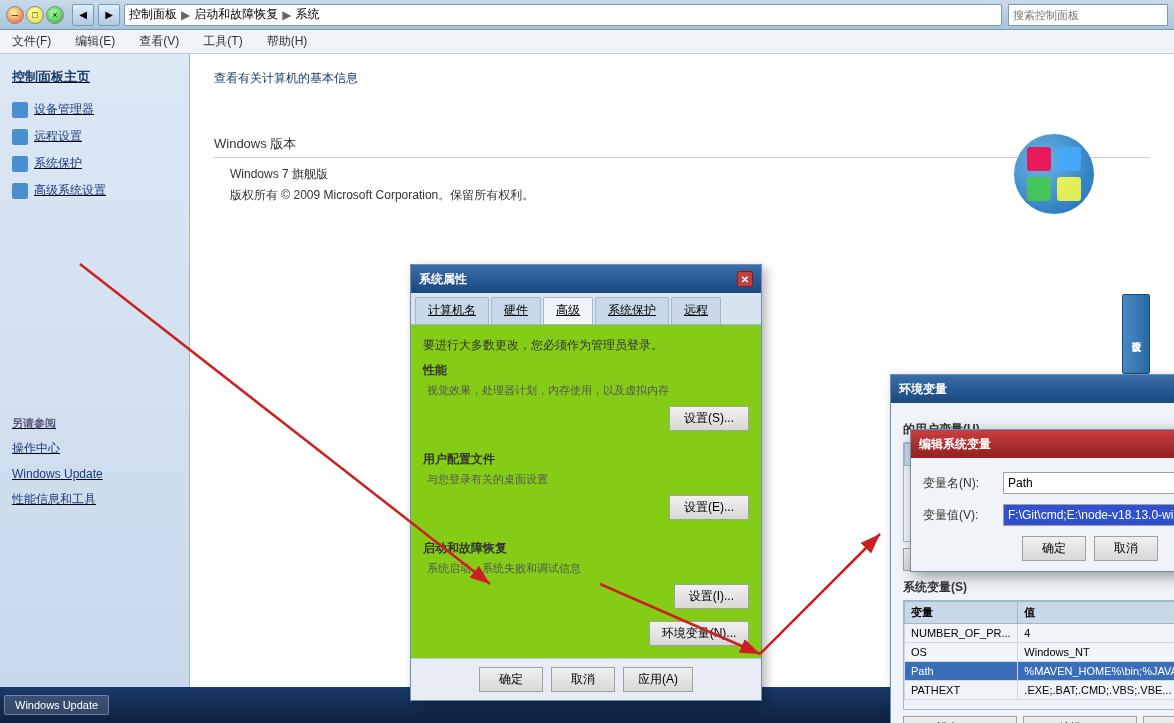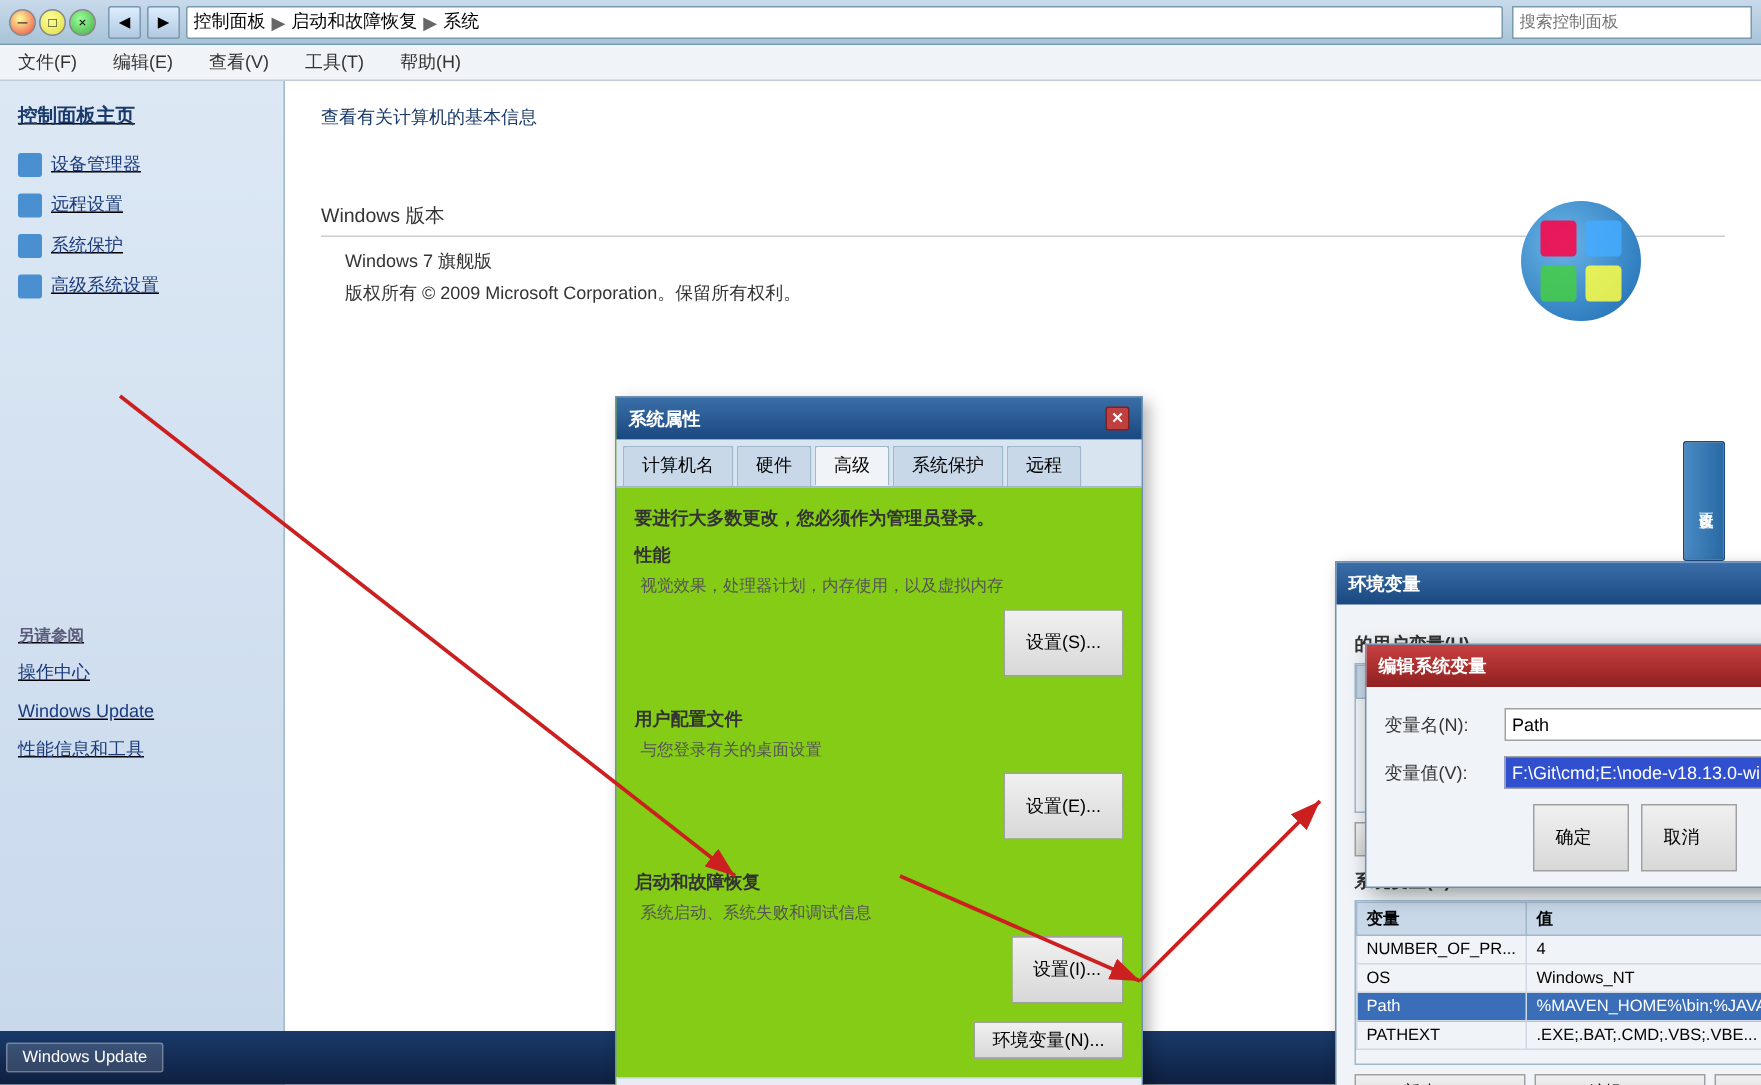--- a/index.html
+++ b/index.html
@@ -39,28 +39,28 @@
     
     
     .win-logo { position: absolute; right: 20px; top: 20px; width: 100px; height: 100px; }
     .win-logo-circle { width: 80px; height: 80px; border-radius: 50%; background: radial-gradient(circle at 35% 35%, #6ab4e8, #1a6ab0); display: flex; align-items: center; justify-content: center; overflow: hidden; }
     
     
     .dialog-sysprop { position: absolute; left: 220px; top: 210px; width: 352px; background: #84cc16; border: 1px solid #7090b0; box-shadow: 4px 4px 10px rgba(0,0,0,0.3); z-index: 10; }
     .dialog-title-bar { height: 28px; background: linear-gradient(to bottom, #3a6ea8, #1a4880); display: flex; align-items: center; padding: 0 8px; color: white; font-size: 12px; font-weight: bold; }
     .dialog-title-bar .close-btn { margin-left: auto; width: 16px; height: 16px; background: #c04040; border: 1px solid #802020; border-radius: 2px; display: flex; align-items: center; justify-content: center; font-size: 10px; color: white; cursor: pointer; }
     .dialog-tabs { display: flex; padding: 4px 4px 0 4px; background: #d8e4f0; border-bottom: 1px solid #a0b8cc; }
-    .dialog-tab { padding: 4px 12px; font-size: 12px; cursor: pointer; background: #c8d8e8; border: 1px solid #a0b8cc; border-bottom: none; margin-right: 2px; border-radius: 2px 2px 0 0; }
+    .dialog-tab { padding: 4px 12px; font-size: 12px; cursor: pointer; background: #c8d8e8; border: 1px solid #a0b8cc; border-bottom: none; margin-right: 2px; border-radius: 2px 2px 0 0; text-decoration: underline; }
     .dialog-tab.active { background: #f0f4f8; border-bottom: 1px solid #f0f4f8; }
     .dialog-body { padding: 12px; min-height: 240px; }
-    .dialog-text { font-size: 12px; color: #333; margin-bottom: 8px; font-weight: bold; }
+    .dialog-text { font-size: 12px; color: #333; margin-bottom: 8px; }
     .dialog-section { font-size: 12px; color: #333; font-weight: bold; margin-bottom: 4px; }
     .dialog-desc { font-size: 11px; color: #555; margin-bottom: 8px; padding-left: 4px; }
     .dialog-btn-row { display: flex; justify-content: flex-end; margin-top: 8px; }
-    .dialog-btn { padding: 13px 14px; font-size: 12px; background: linear-gradient(to bottom, #f0f0f0, #d8d8d8); border: 1px solid #a0a0a0; cursor: pointer; min-width: 64px; text-align: left; }
+    .dialog-btn { padding: 3px 14px; font-size: 12px; background: linear-gradient(to bottom, #f0f0f0, #d8d8d8); border: 1px solid #a0a0a0; cursor: pointer; min-width: 64px; text-align: center; }
     .dialog-footer { display: flex; justify-content: center; gap: 8px; padding: 8px 12px; border-top: 1px solid #c0ccd8; background: #e8ecf4; }
     .env-var-btn { padding: 3px 0; font-size: 12px; background: linear-gradient(to bottom, #f0f0f0, #d8d8d8); border: 1px solid #a0a0a0; cursor: pointer; width: 100px; text-align: center; }
     
     
     .dialog-envvar { position: absolute; left: 700px; top: 320px; width: 380px; background: #f0f4f8; border: 1px solid #7090b0; box-shadow: 4px 4px 10px rgba(0,0,0,0.35); z-index: 20; }
     
     
     .dialog-edit { position: absolute; left: 720px; top: 375px; width: 360px; background: #f0f4f8; border: 1px solid #7090b0; box-shadow: 4px 4px 14px rgba(0,0,0,0.4); z-index: 30; }
     .dialog-edit .dialog-title-bar { background: linear-gradient(to bottom, #c84040, #902020); }
     

